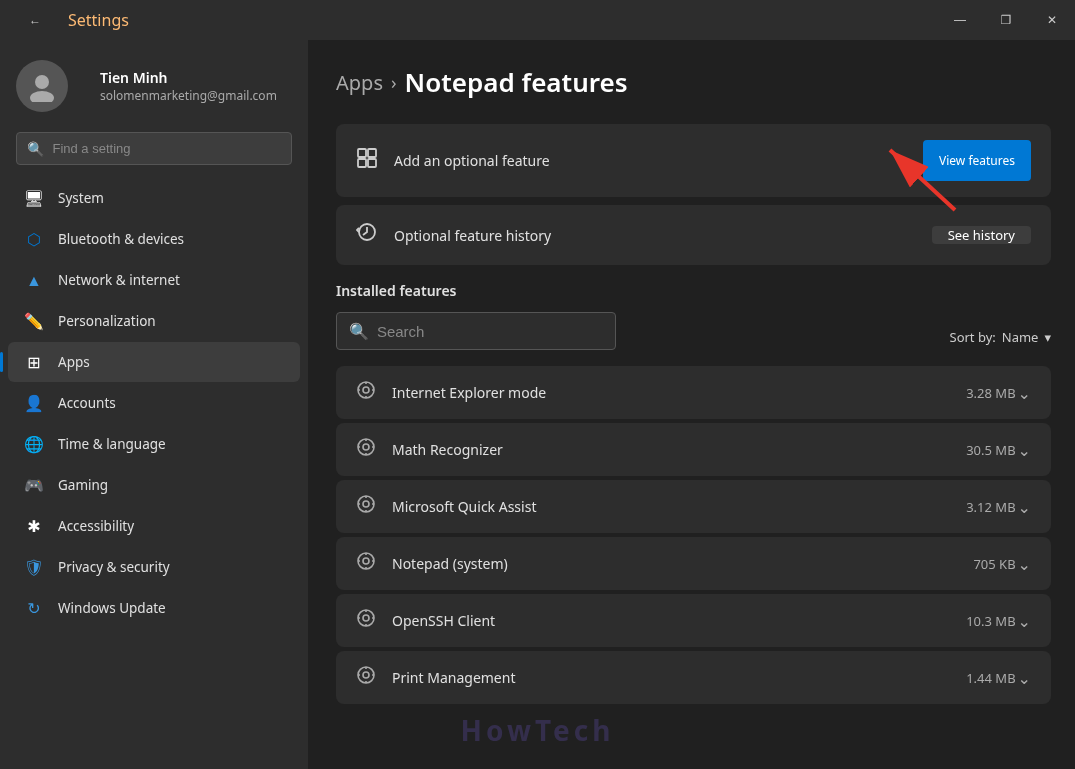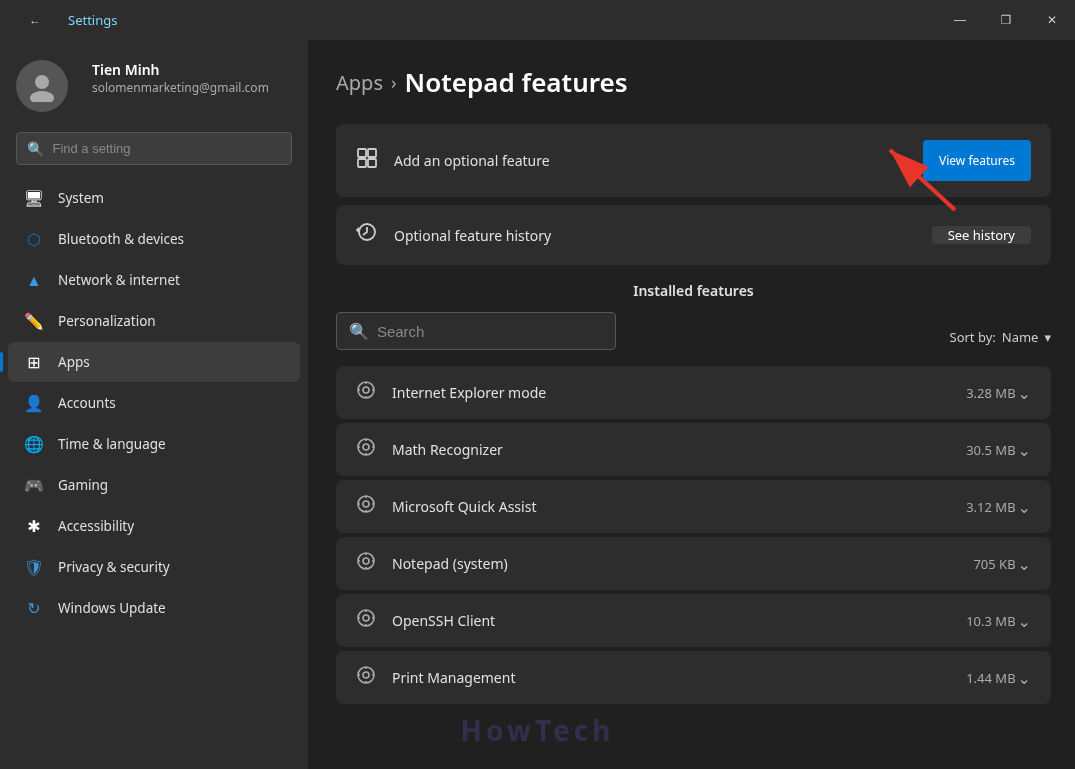--- a/index.html
+++ b/index.html
@@ -23,22 +23,22 @@
       padding: 0 0 0 12px;
       position: relative;
       z-index: 10;
     }
     .titlebar-left {
       display: flex;
       align-items: center;
       gap: 10px;
     }
     .titlebar-title {
-      font-size: 13px;
-      color: #7dd3fc;
+      font-size: 16px;
+      color: #fdba74;
     }
     .titlebar-controls {
       display: flex;
       align-items: center;
     }
     .titlebar-btn {
       width: 46px;
       height: 40px;
       display: flex;
       align-items: center;
@@ -64,22 +64,22 @@
       display: flex;
       flex-direction: column;
       flex-shrink: 0;
       overflow-y: auto;
       padding-bottom: 20px;
     }
 
     
     .user-profile {
       display: flex;
-      align-items: flex-start;
-      gap: 24px;
+      align-items: center;
+      gap: 32px;
       padding: 20px 16px 16px;
     }
     .user-avatar {
       width: 52px;
       height: 52px;
       border-radius: 50%;
       background: #555;
       display: flex;
       align-items: center;
       justify-content: center;
@@ -240,21 +240,20 @@
       cursor: pointer;
       font-family: inherit;
     }
 
     
     .section-title {
       font-size: 14px;
       font-weight: 600;
       color: #e0e0e0;
       margin: 16px 0 12px;
-      text-align: center;
     }
     .search-bar {
       display: flex;
       align-items: center;
       gap: 8px;
       background: #2d2d2d;
       border: 1px solid #555;
       border-radius: 4px;
       padding: 7px 12px;
       width: 280px;

